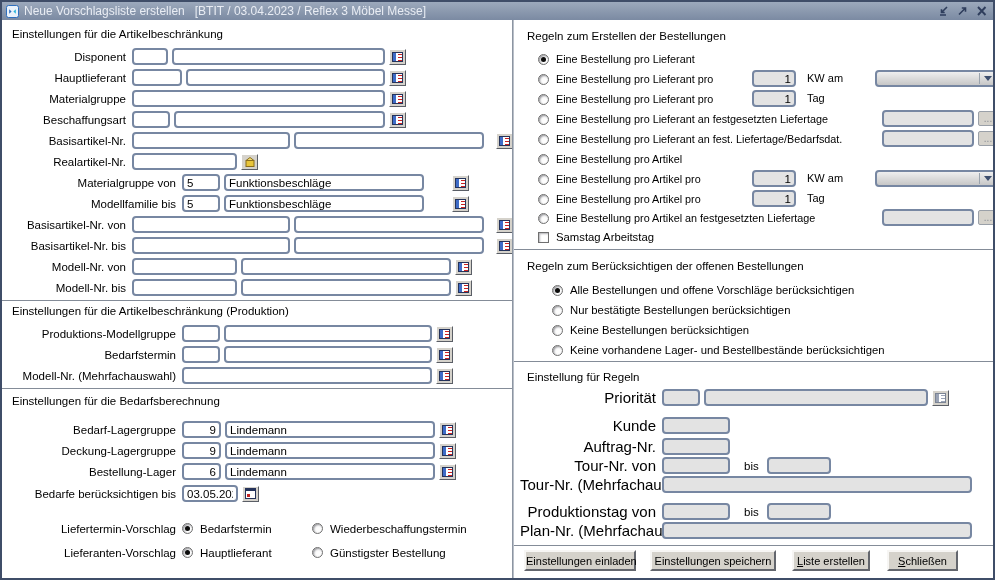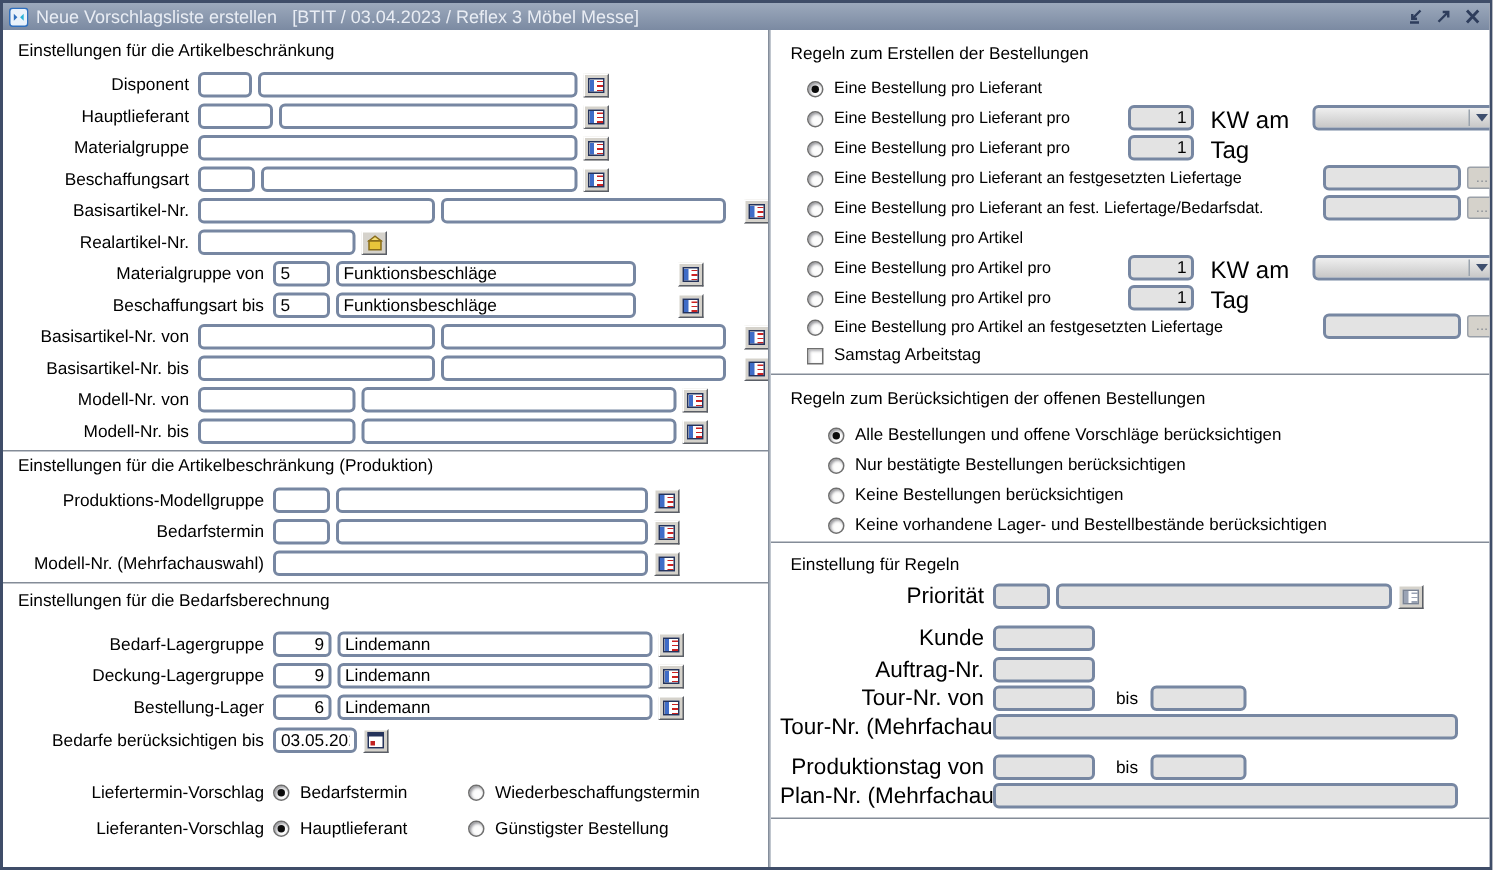--- a/index.html
+++ b/index.html
@@ -45,21 +45,21 @@
     box-shadow:inset 1px 1px 2px rgba(60,60,70,.55);margin-right:7px;position:relative}
   .rad.sel::after{content:"";position:absolute;left:2px;top:2px;width:5px;height:5px;background:#0c0c0c;border-radius:50%}
   .cbx{flex:none;width:11px;height:11px;background:#fff;border:1px solid #6f6f6f;
     box-shadow:inset 1px 1px 2px rgba(60,60,70,.4);margin-right:7px}
   .opt{display:inline-flex;align-items:center;width:130px}
   .opt2{display:inline-flex;align-items:center}
   .rrow{display:flex;align-items:center;height:16px;margin:0 0 3px 18px;position:relative;font-size:10.8px}
   .rrow2{margin-left:32px;font-size:11.3px}
   .rtext{white-space:nowrap}
   .abs{position:absolute;top:-1px}
-  .sfx{position:absolute;top:1px;font-size:16px}
+  .sfx{position:absolute;top:1px;font-size:11px}
   .dd{height:17px;border:2px solid #7787a2;border-radius:4px;
     background:linear-gradient(180deg,#efefef,#c7c7c7);display:flex;align-items:center;justify-content:flex-end}
   .ddz{width:16px;height:11px;display:flex;align-items:center;justify-content:center;border-left:1px solid #9aa3ad}
   .tri{width:0;height:0;border:4px solid transparent;border-top:5px solid #3d4e6e;margin-top:4px}
   .dots{position:absolute;top:0;height:15px;background:#d5d2cb;border:1px solid #9aa0a8;border-radius:2px;
     color:#8a8f96;font-size:10px;line-height:8px;text-align:center;padding:0;cursor:pointer}
   .btnrow{position:relative;height:21px}
   .btn{position:absolute;top:0;height:21px;background:#d5d2cb;border:2px solid;
     border-color:#f7f6f4 #63666d #63666d #f7f6f4;font-family:"Liberation Sans",sans-serif;
     font-size:11px;color:#000;padding:0;cursor:pointer;white-space:nowrap}
@@ -166,21 +166,21 @@
       <div class="frow mt2">
         <span class="lbl lblB">Materialgruppe von</span>
         <input type="text" class="fld" style="width: 38px;" value="5">
         <input type="text" class="fld" style="width: 200px;" value="Funktionsbeschläge">
         <button type="button" class="lk" style="margin-left:24px">
             <span class="lkg"></span>
           </button>
       </div>
 
       <div class="frow">
-        <span class="lbl lblB">Beschaffungsart bis</span>
+        <span class="lbl lblB">Modellfamilie bis</span>
         <input type="text" class="fld" style="width: 38px;" value="5">
         <input type="text" class="fld" style="width: 200px;" value="Funktionsbeschläge">
         <button type="button" class="lk" style="margin-left:24px">
             <span class="lkg"></span>
           </button>
       </div>
 
       <div class="frow mt2">
         <span class="lbl lblA">Basisartikel-Nr. von</span>
         <input type="text" class="fld" style="width: 158px;">
@@ -455,16 +455,22 @@
         <input type="text" class="fld dis" style="width: 64px;">
       </div>
 
       <div class="frow">
         <span class="lbl lblR">Plan-Nr. (Mehrfachauswahl)</span>
         <input type="text" class="fld dis" style="width: 310px;">
       </div>
 
       <hr class="hline mt6">
 
+      <div class="btnrow mt4">
+        <button type="button" class="btn" style="left:4px;width:112px">Einstellungen einladen</button>
+        <button type="button" class="btn" style="left:130px;width:126px">Einstellungen speichern</button>
+        <button type="button" class="btn" style="left:272px;width:78px"><u>L</u>iste erstellen</button>
+        <button type="button" class="btn" style="left:367px;width:71px"><u>S</u>chließen</button>
+      </div>
 
     </div>
   </div>
 </div>
 
 </body></html>

